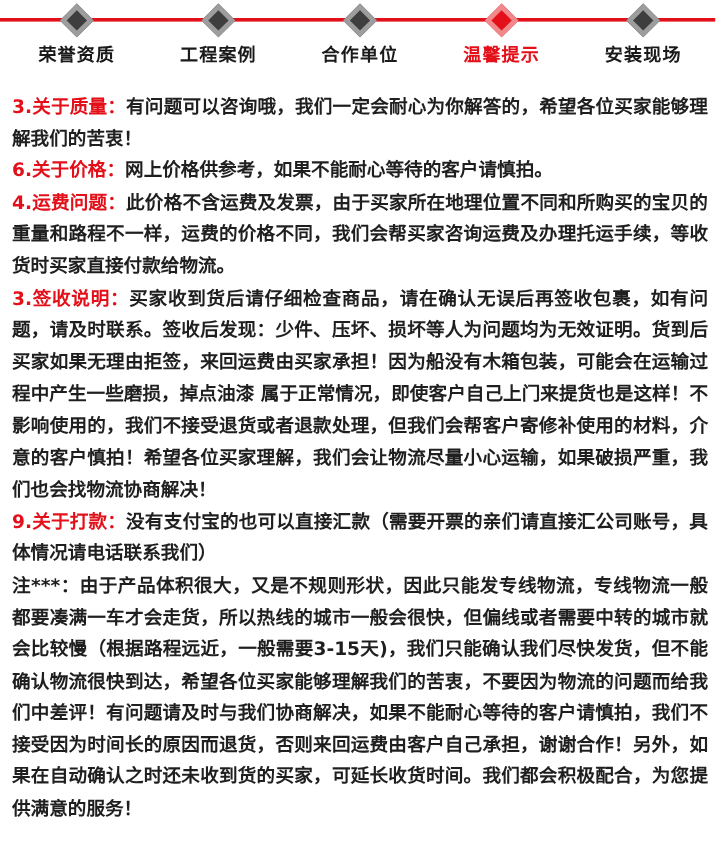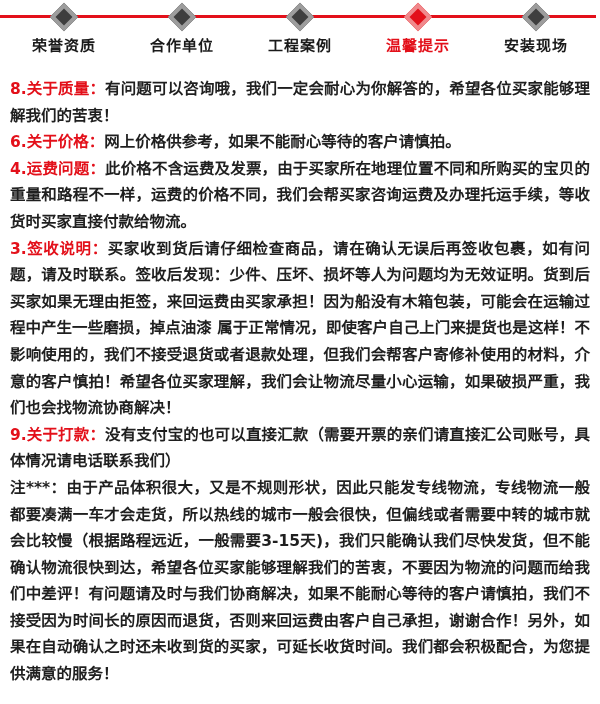--- a/index.html
+++ b/index.html
@@ -91,39 +91,39 @@
 
   <header class="tabbar">
     <div class="red-line"></div>
     <nav class="tabs">
       <div class="tab">
         <span class="diamond"></span>
         <span class="tab-label">荣誉资质</span>
       </div>
       <div class="tab">
         <span class="diamond"></span>
-        <span class="tab-label">合作单位</span>
+        <span class="tab-label">工程案例</span>
       </div>
       <div class="tab">
         <span class="diamond"></span>
-        <span class="tab-label">工程案例</span>
+        <span class="tab-label">合作单位</span>
       </div>
       <div class="tab active">
         <span class="diamond"></span>
         <span class="tab-label">温馨提示</span>
       </div>
       <div class="tab">
         <span class="diamond"></span>
         <span class="tab-label">安装现场</span>
       </div>
     </nav>
   </header>
 
   <main class="notices">
-    <p class="notice"><span class="notice-label">8.关于质量：</span><span class="notice-text">有问题可以咨询哦，我们一定会耐心为你解答的，希望各位买家能够理解我们的苦衷！</span></p>
+    <p class="notice"><span class="notice-label">3.关于质量：</span><span class="notice-text">有问题可以咨询哦，我们一定会耐心为你解答的，希望各位买家能够理解我们的苦衷！</span></p>
     <p class="notice"><span class="notice-label">6.关于价格：</span><span class="notice-text">网上价格供参考，如果不能耐心等待的客户请慎拍。</span></p>
     <p class="notice"><span class="notice-label">4.运费问题：</span><span class="notice-text">此价格不含运费及发票，由于买家所在地理位置不同和所购买的宝贝的重量和路程不一样，运费的价格不同，我们会帮买家咨询运费及办理托运手续，等收货时买家直接付款给物流。</span></p>
     <p class="notice"><span class="notice-label">3.签收说明：</span><span class="notice-text">买家收到货后请仔细检查商品，请在确认无误后再签收包裹，如有问题，请及时联系。签收后发现：少件、压坏、损坏等人为问题均为无效证明。货到后买家如果无理由拒签，来回运费由买家承担！因为船没有木箱包装，可能会在运输过程中产生一些磨损，掉点油漆 属于正常情况，即使客户自己上门来提货也是这样！不影响使用的，我们不接受退货或者退款处理，但我们会帮客户寄修补使用的材料，介意的客户慎拍！希望各位买家理解，我们会让物流尽量小心运输，如果破损严重，我们也会找物流协商解决！</span></p>
     <p class="notice"><span class="notice-label">9.关于打款：</span><span class="notice-text">没有支付宝的也可以直接汇款（需要开票的亲们请直接汇公司账号，具体情况请电话联系我们）</span></p>
     <p class="notice plain-label"><span class="notice-label">注***：</span><span class="notice-text">由于产品体积很大，又是不规则形状，因此只能发专线物流，专线物流一般都要凑满一车才会走货，所以热线的城市一般会很快，但偏线或者需要中转的城市就会比较慢（根据路程远近，一般需要3-15天)，我们只能确认我们尽快发货，但不能确认物流很快到达，希望各位买家能够理解我们的苦衷，不要因为物流的问题而给我们中差评！有问题请及时与我们协商解决，如果不能耐心等待的客户请慎拍，我们不接受因为时间长的原因而退货，否则来回运费由客户自己承担，谢谢合作！另外，如果在自动确认之时还未收到货的买家，可延长收货时间。我们都会积极配合，为您提供满意的服务！</span></p>
   </main>
 
 </div>
 
 </body></html>

